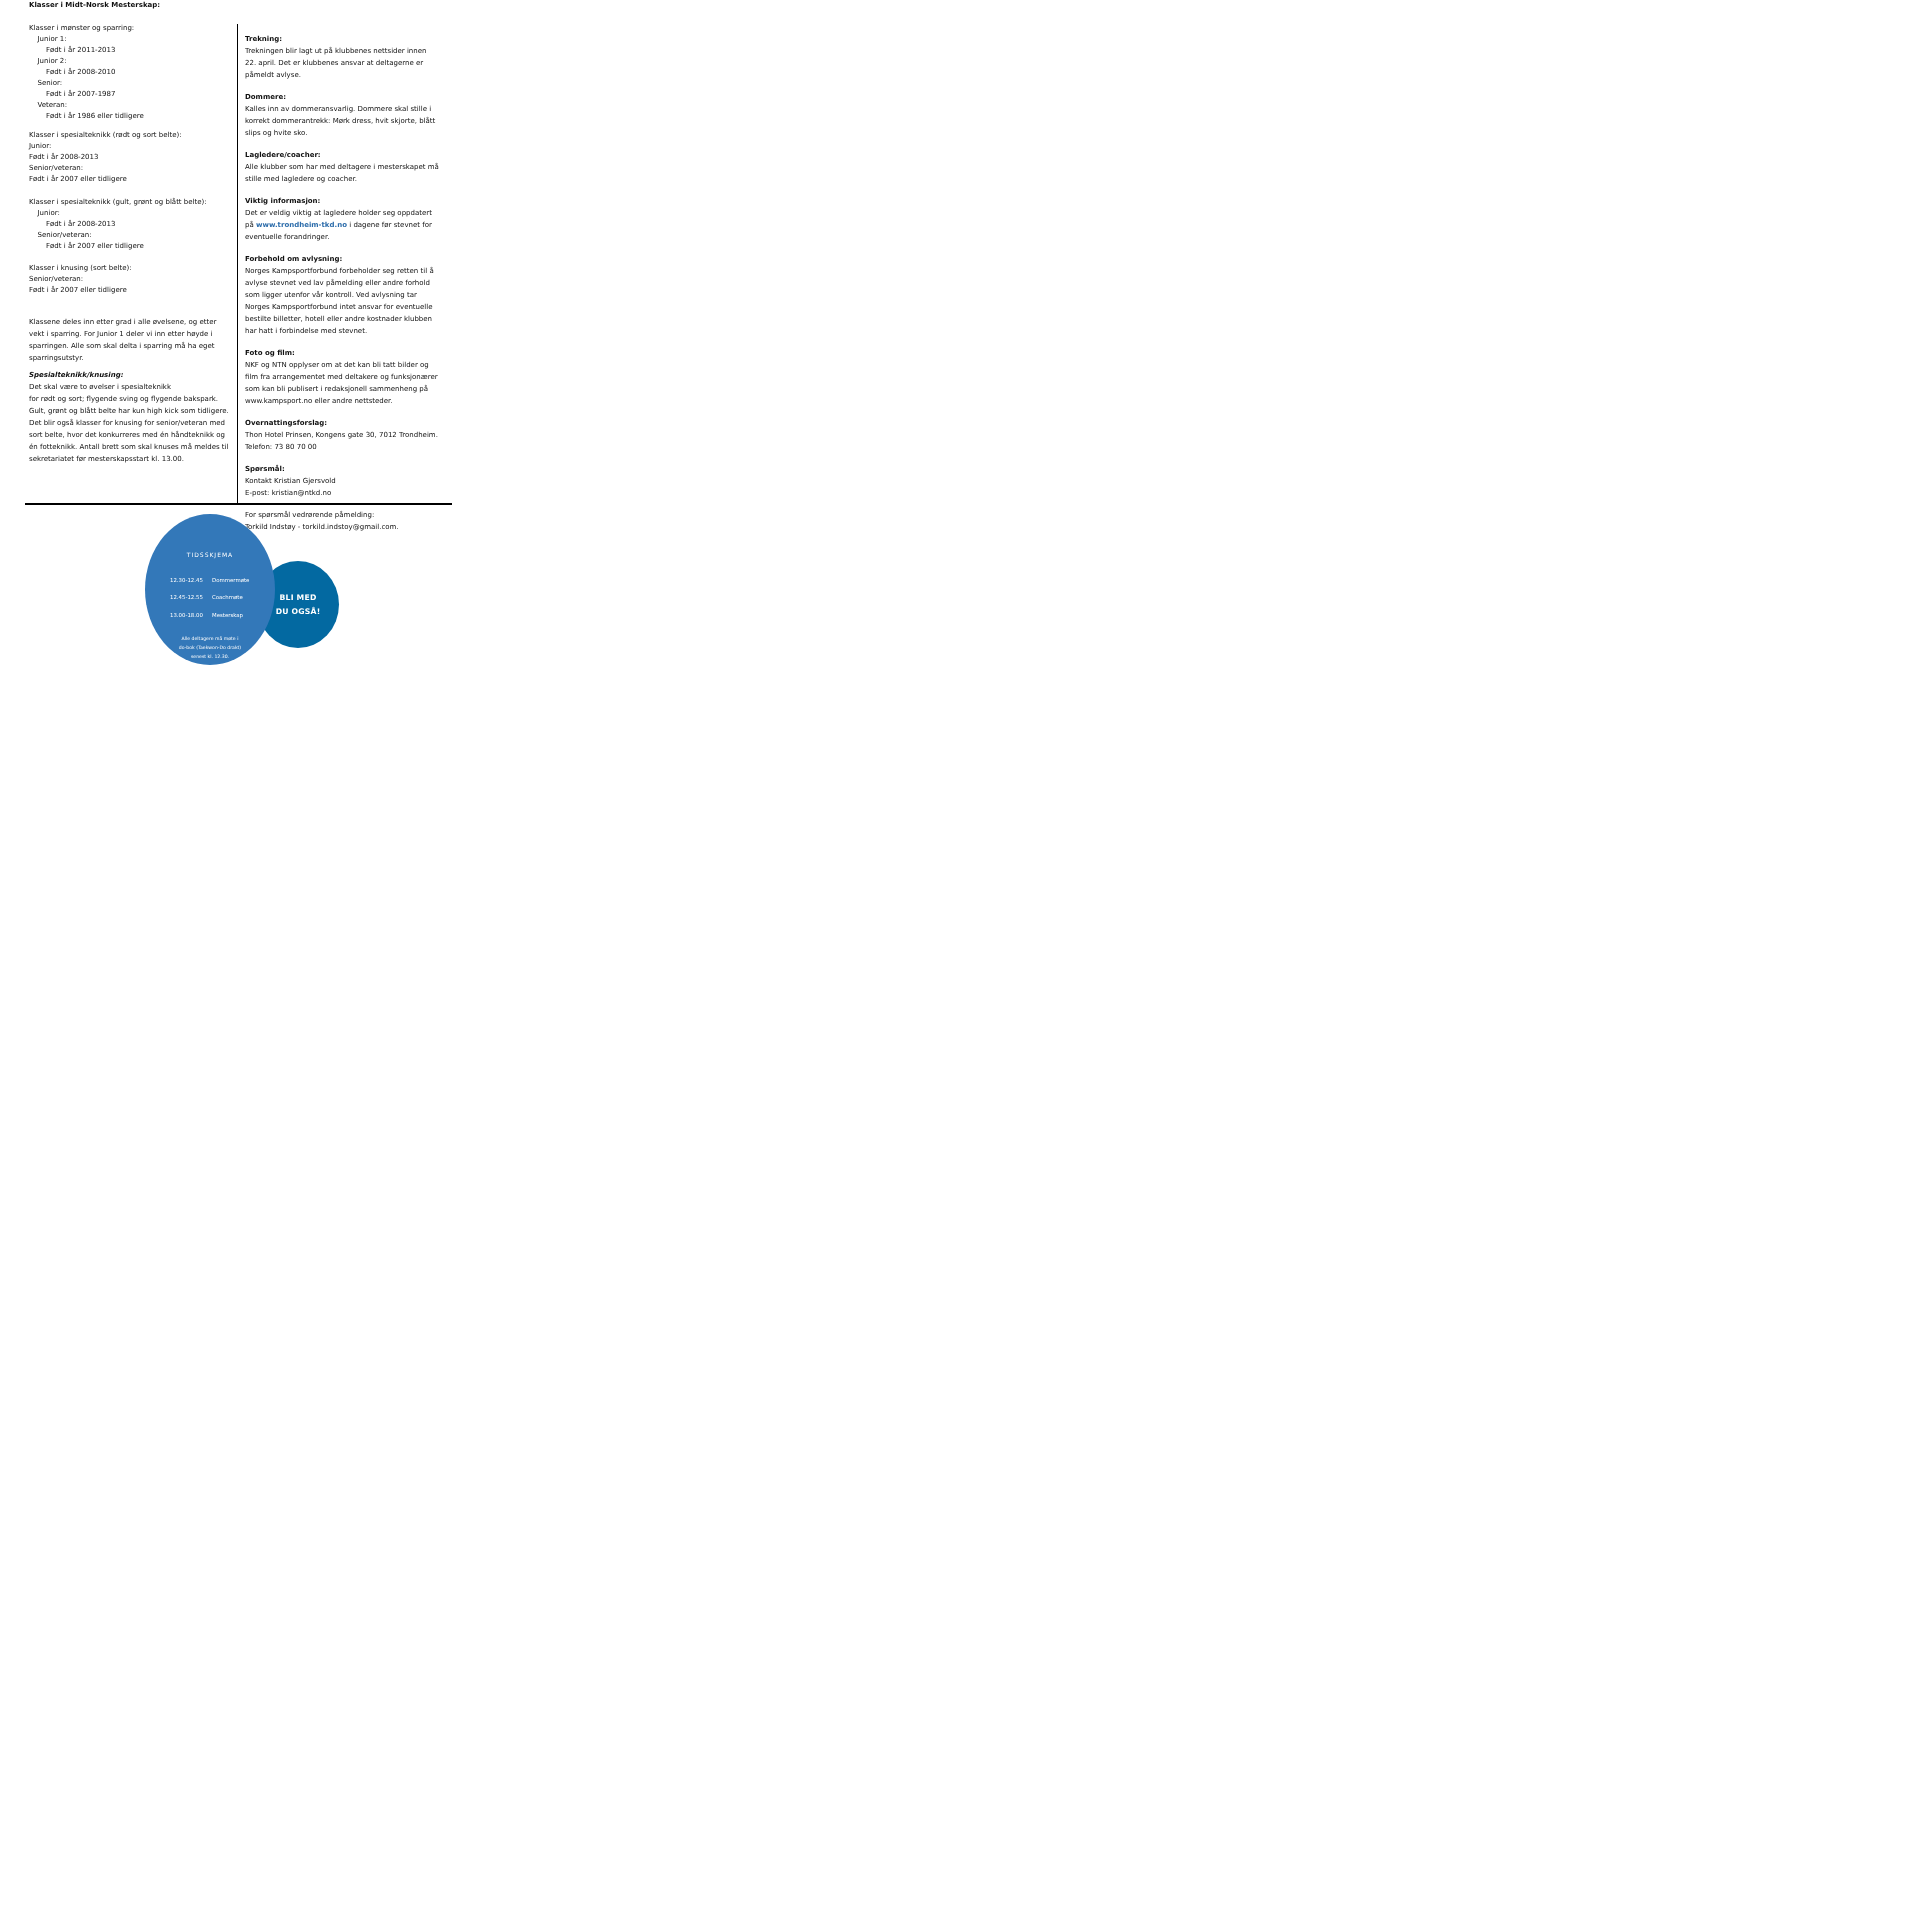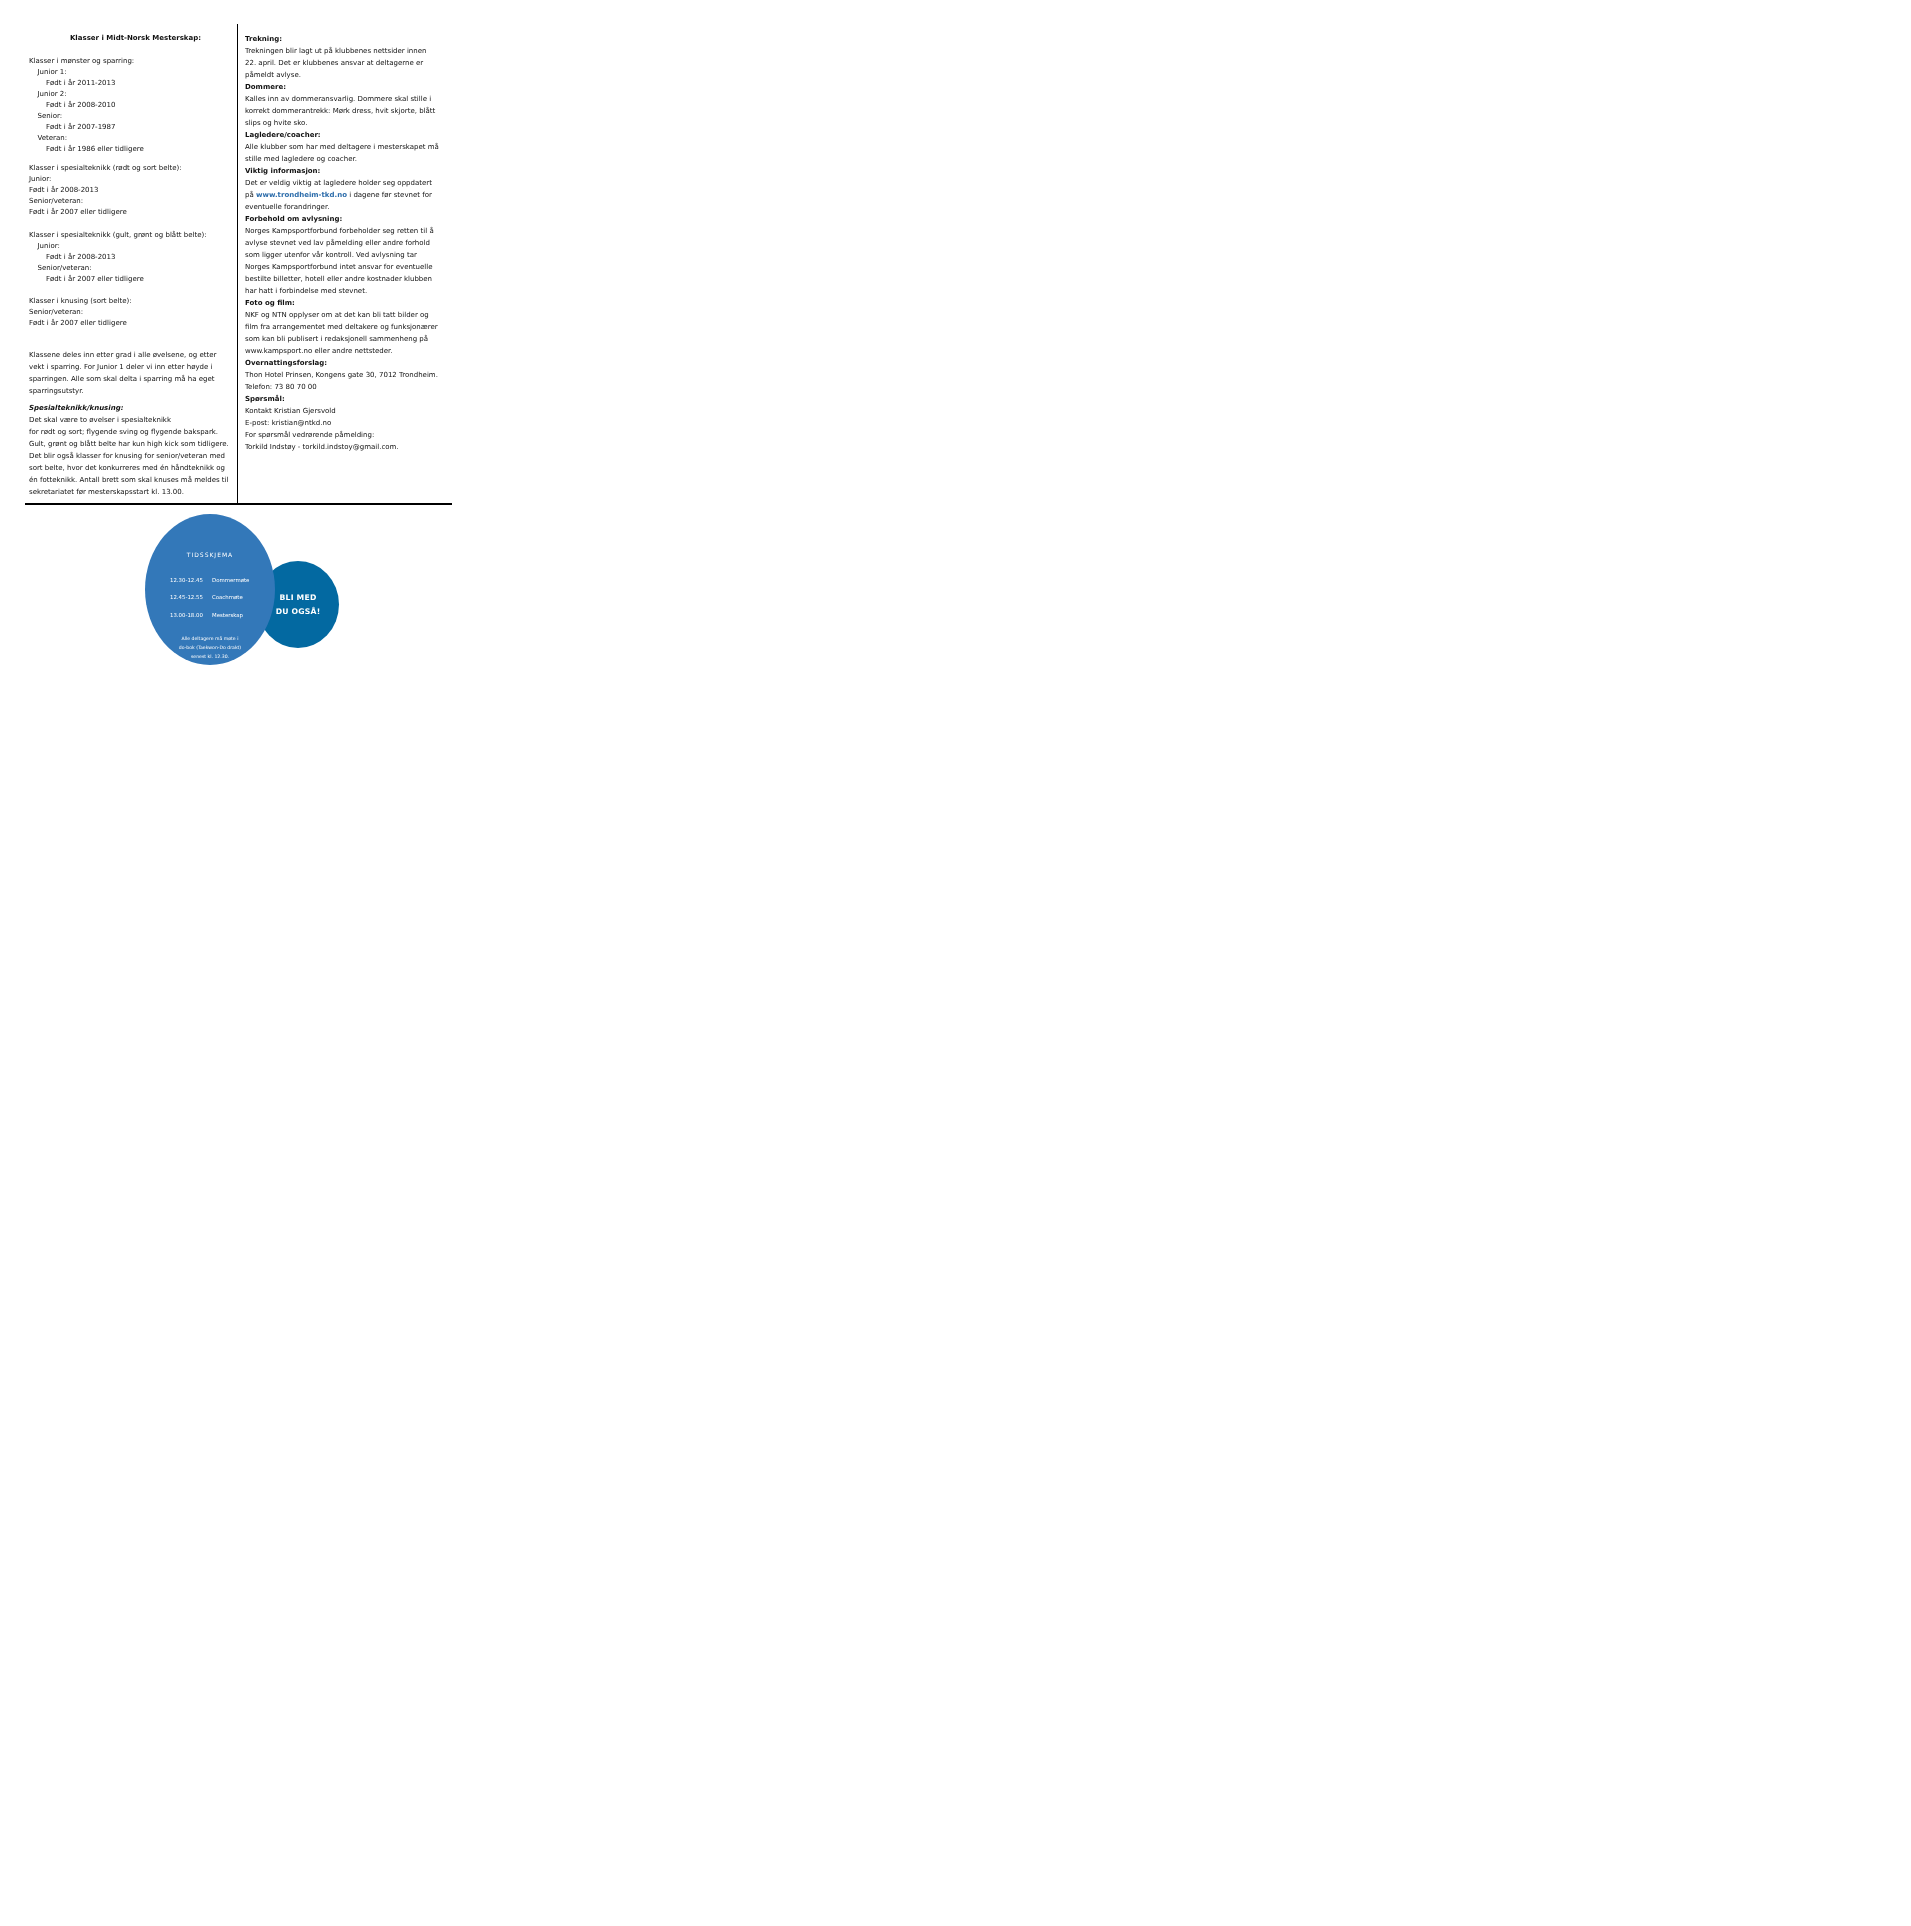--- a/index.html
+++ b/index.html
@@ -9,34 +9,34 @@
   .col{position:absolute;top:0;}
   #left-col{left:29px;width:213px;}
   #right-col{left:245px;width:218px;}
   .ln{white-space:nowrap;}
   
   .list{line-height:11px;font-size:7px;}
   
   .para{line-height:12px;font-size:7px;}
   .bold{font-weight:700;}
   
-  #lc-title{margin-top:33px;line-height:11px;font-size:7px;text-align:center;}
+  #lc-title{line-height:11px;font-size:7px;}
   #lc-intro{margin-top:11.6px;}
   .g2head{margin-top:8.9px;}
   .g3head{margin-top:11.2px;}
   .g4head{margin-top:11.2px;}
   #lc-para1{margin-top:20.4px;}
   #lc-subtitle{margin-top:4.6px;line-height:12px;font-size:7px;font-style:italic;}
   .ind1{padding-left:8.5px;}
   .ind2{padding-left:17px;}
   
   .rsec{line-height:12px;font-size:7px;}
   .rsec .rhead{font-weight:700;}
   #rs0{margin-top:33px;}
-  .rsec + .rsec{margin-top:0;}
+  .rsec + .rsec{margin-top:10px;}
   a.doclink{font-weight:700;text-decoration:none;}
   
   #v-divider{position:absolute;left:237px;top:24px;width:1.2px;height:480px;background:#000;}
   #h-rule{position:absolute;left:25px;top:503px;width:427px;height:1.9px;background:#000;}
   
   .circle{position:absolute;border-radius:50%;color:#fff;}
   #cta-circle{left:257px;top:561px;width:82px;height:87px;z-index:1;
               display:flex;flex-direction:column;align-items:center;justify-content:center;}
   #schedule-circle{left:145px;top:514px;width:130px;height:151px;z-index:2;}
   #sched-title{position:absolute;top:37px;left:0;width:100%;text-align:center;

